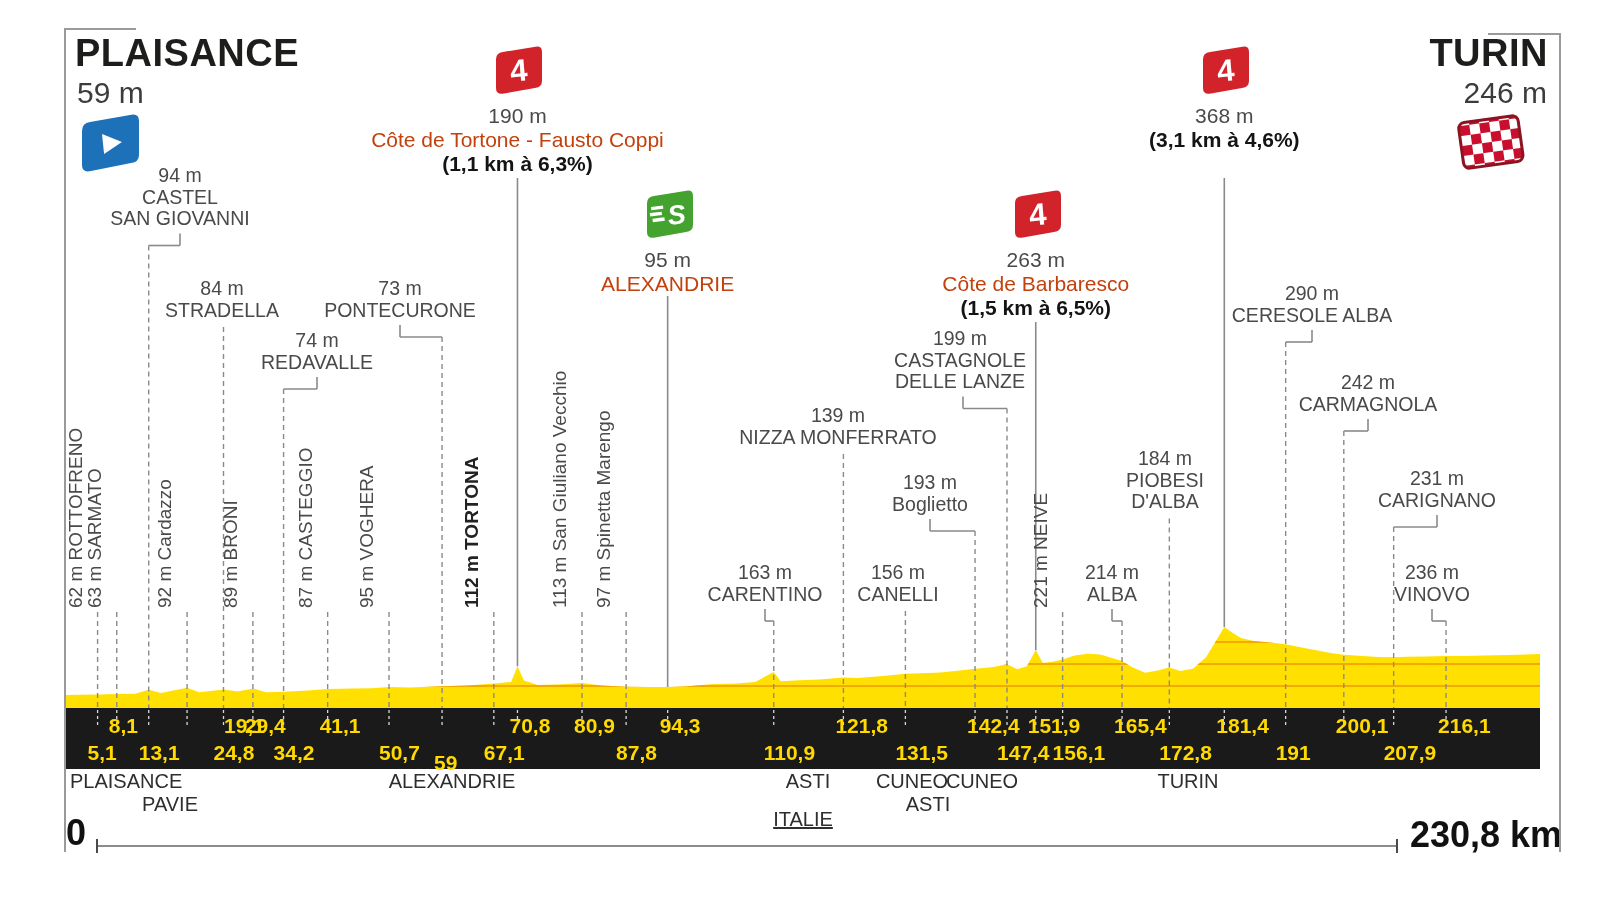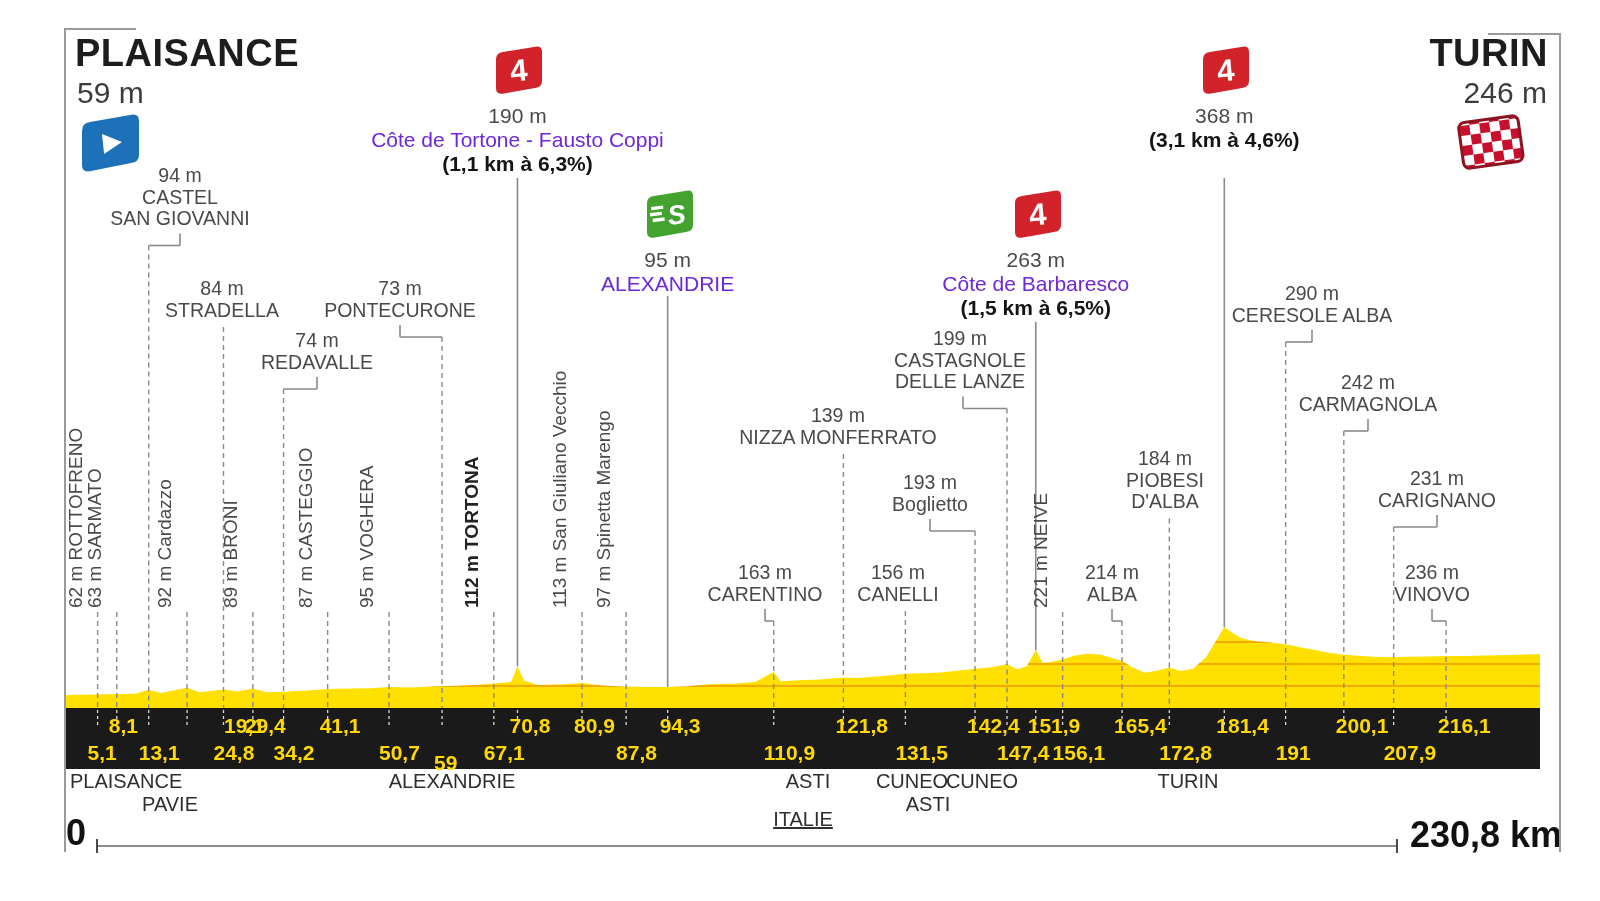--- a/index.html
+++ b/index.html
@@ -14,21 +14,21 @@
   .hdr-elev{position:absolute;font-size:30px;color:#3c3c3c;}
   .hdr-flag{position:absolute;}
   
   .wp-rot{position:absolute;white-space:nowrap;font-size:19px;color:#4a4a4a;
           transform-origin:0 100%;transform:rotate(-90deg);line-height:22px;}
   .wp-rot.em{font-weight:bold;color:#222;}
   .wp-h{position:absolute;transform:translateX(-50%);text-align:center;
         font-size:19.5px;line-height:21.5px;color:#4a4a4a;white-space:pre-line;}
   .climb{position:absolute;width:400px;transform:translateX(-50%);text-align:center;}
   .climb .c-elev{font-size:21px;color:#4a4a4a;margin-top:4px;}
-  .climb .c-name{font-size:21px;color:#6d28d9;}
+  .climb .c-name{font-size:21px;color:#c2410c;}
   .climb .c-grad{font-size:21px;font-weight:bold;color:#141414;}
   .kmnum{position:absolute;font-size:21px;font-weight:bold;color:#FFD900;white-space:nowrap;}
   .region{position:absolute;font-size:20px;color:#2e2e2e;white-space:nowrap;transform:translateX(-50%);}
   .region.left{transform:none;}
   
   .scale-zero{position:absolute;left:66px;top:812px;font-size:36px;font-weight:bold;color:#111;}
   .scale-end{position:absolute;left:1410px;top:814px;font-size:36px;font-weight:bold;color:#111;}
   .scale-line{position:absolute;left:96px;top:845px;width:1302px;height:2px;background:#8c8c8c;}
   .scale-tick{position:absolute;top:839px;width:2px;height:14px;background:#4a4a4a;}
 </style>

